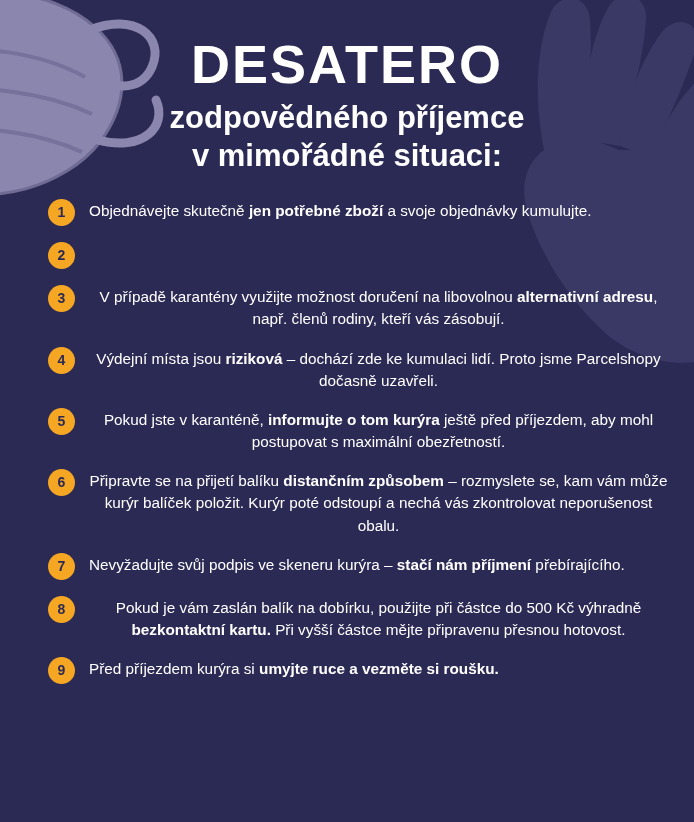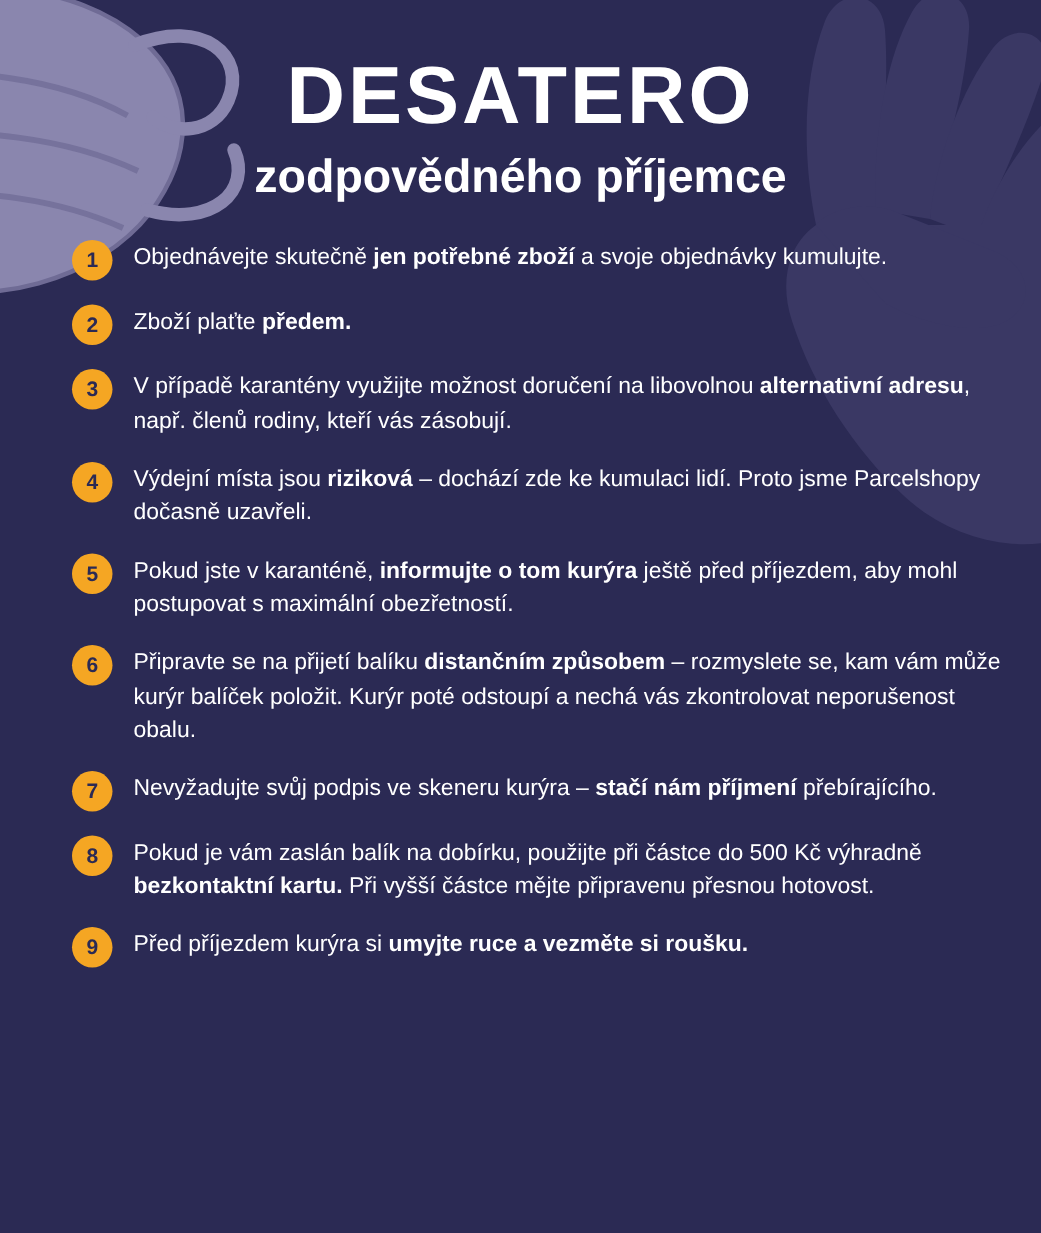--- a/index.html
+++ b/index.html
@@ -88,20 +88,21 @@
     margin-top: 1px;
   }
   .num.wide {
     font-size: 12.5px;
   }
   .text {
     font-size: 15.3px;
     line-height: 1.45;
     color: #ffffff;
     padding-top: 2px;
+    text-align: center;
   }
   .text b {
     font-weight: bold;
   }
 </style>
 </head>
 <body>
 
 <div id="poster">
 
@@ -125,31 +126,31 @@
       <path d="M228,158 C236,128 256,96 276,78 C294,62 316,80 302,100 C282,130 264,160 256,182 Z"></path>
       <path d="M120,150 C100,164 96,190 104,214 C118,258 146,300 178,330 C214,364 268,372 300,352 L300,150 Z"></path>
       <path d="M120,150 C128,140 150,134 170,140 L240,168 C262,178 266,200 250,212 C232,226 190,216 166,202 Z"></path>
     </g>
   </svg>
 
   <div class="header">
     <h1 class="title">DESATERO</h1>
     <p class="subtitle">
       <span>zodpovědného příjemce</span><br>
+      <span>v mimořádné situaci:</span>
     </p>
   </div>
 
   <div class="list" id="list">
       <div class="item">
         <div class="num">1</div>
         <div class="text"><span>Objednávejte skutečně </span><b>jen potřebné zboží</b><span> a svoje objednávky kumulujte.</span></div>
       </div>
       <div class="item">
         <div class="num">2</div>
-        <div class="text"><span>Zboží plaťte </span><b>předem.</b></div>
       </div>
       <div class="item">
         <div class="num">3</div>
         <div class="text"><span>V případě karantény využijte možnost doručení na libovolnou </span><b>alternativní adresu</b><span>, např. členů rodiny, kteří vás zásobují.</span></div>
       </div>
       <div class="item">
         <div class="num">4</div>
         <div class="text"><span>Výdejní místa jsou </span><b>riziková</b><span> – dochází zde ke kumulaci lidí. Proto jsme Parcelshopy dočasně uzavřeli.</span></div>
       </div>
       <div class="item">

